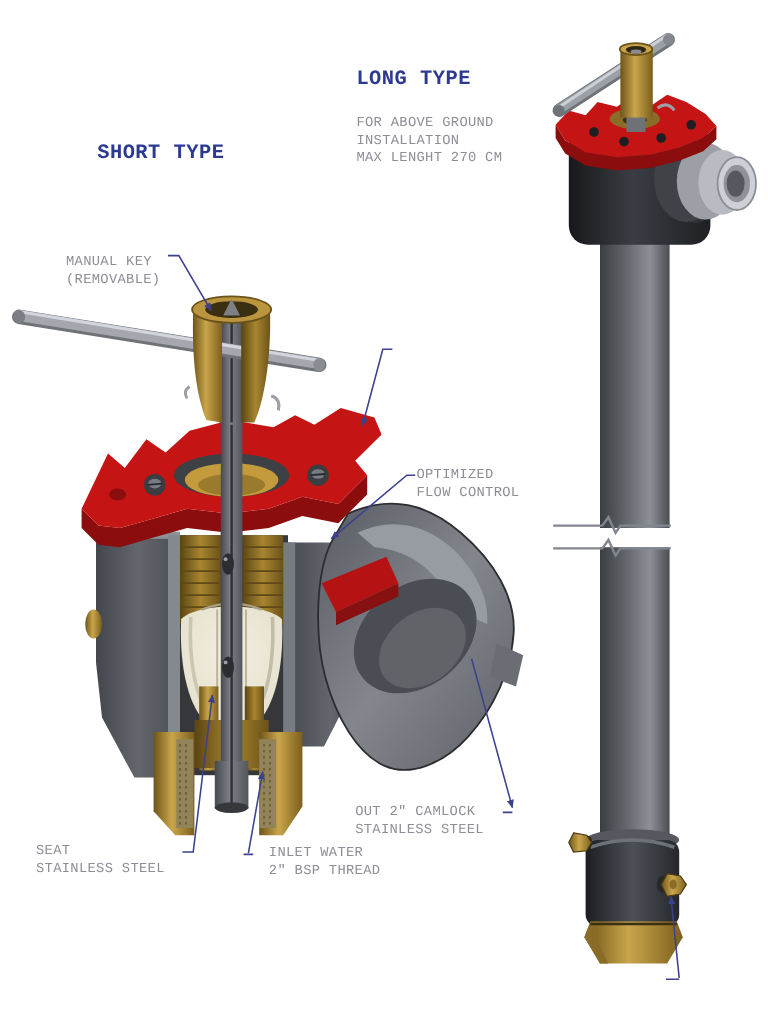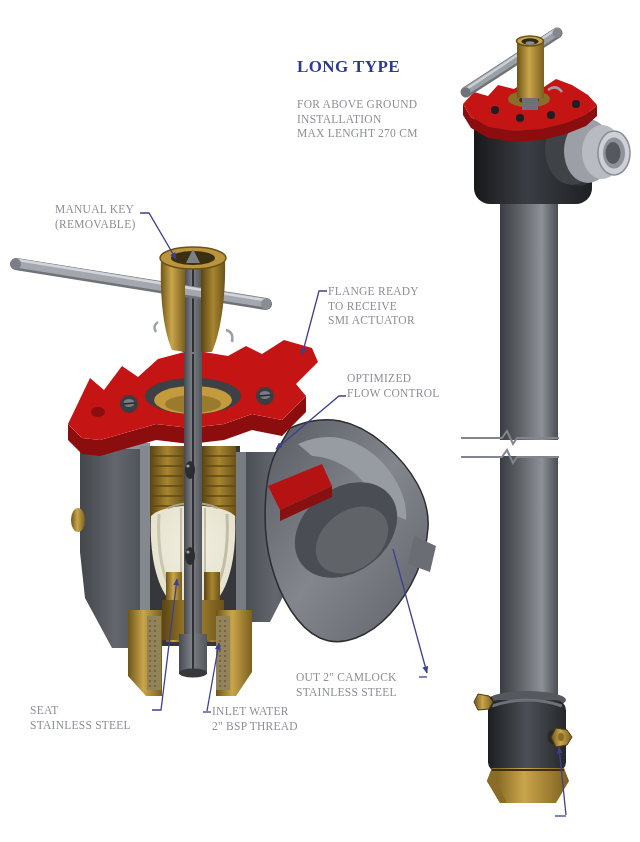--- a/index.html
+++ b/index.html
@@ -1,18 +1,18 @@
 <!DOCTYPE html>
 <html><head>
 <meta charset="utf-8">
 <style>
   html,body{margin:0;padding:0;background:#ffffff;}
   #canvas{
     position:relative;width:640px;height:842px;background:#ffffff;
-    overflow:hidden;font-family:Liberation Serif, serif;
+    overflow:hidden;font-family:Liberation Mono, monospace;
   }
   #art{position:absolute;left:0;top:0;z-index:1;}
   .heading{position:absolute;z-index:3;}
   .heading-title{
     font-size:17px;font-weight:bold;color:#2c3a92;letter-spacing:.4px;
     margin-bottom:3px;white-space:pre-line;
   }
   .heading-desc{
     font-size:11.5px;line-height:1.27;color:#8e8e99;letter-spacing:.25px;
     white-space:pre-line;
@@ -300,29 +300,27 @@
 </svg>
 
 <div class="heading" style="left:297px;top:57px">
   <div class="heading-title">LONG TYPE</div>
   <div class="heading-desc">FOR ABOVE GROUND
 INSTALLATION
 MAX LENGHT 270 CM</div>
 </div>
 
 <div class="heading" style="left:81px;top:119px">
+  <div class="heading-title">SHORT TYPE</div>
 </div>
 
-<div class="callout" style="left:55px;top:202px">MANUAL KEY
+<div class="callout" style="left:55px;top:212px">MANUAL KEY
 (REMOVABLE)</div>
-<div class="callout" style="left:328px;top:284px">FLANGE READY
-TO RECEIVE
-SMI ACTUATOR</div>
-<div class="callout" style="left:347px;top:371px">OPTIMIZED
+<div class="callout" style="left:347px;top:389px">OPTIMIZED
 FLOW CONTROL</div>
 <div class="callout" style="left:296px;top:670px">OUT 2" CAMLOCK
 STAINLESS STEEL</div>
 <div class="callout right" style="left:30px;top:703px;width:120px">SEAT
 STAINLESS STEEL</div>
-<div class="callout" style="left:212px;top:704px">INLET WATER
+<div class="callout" style="left:224px;top:704px">INLET WATER
 2" BSP THREAD</div>
 
 </div>
 
 </body></html>

